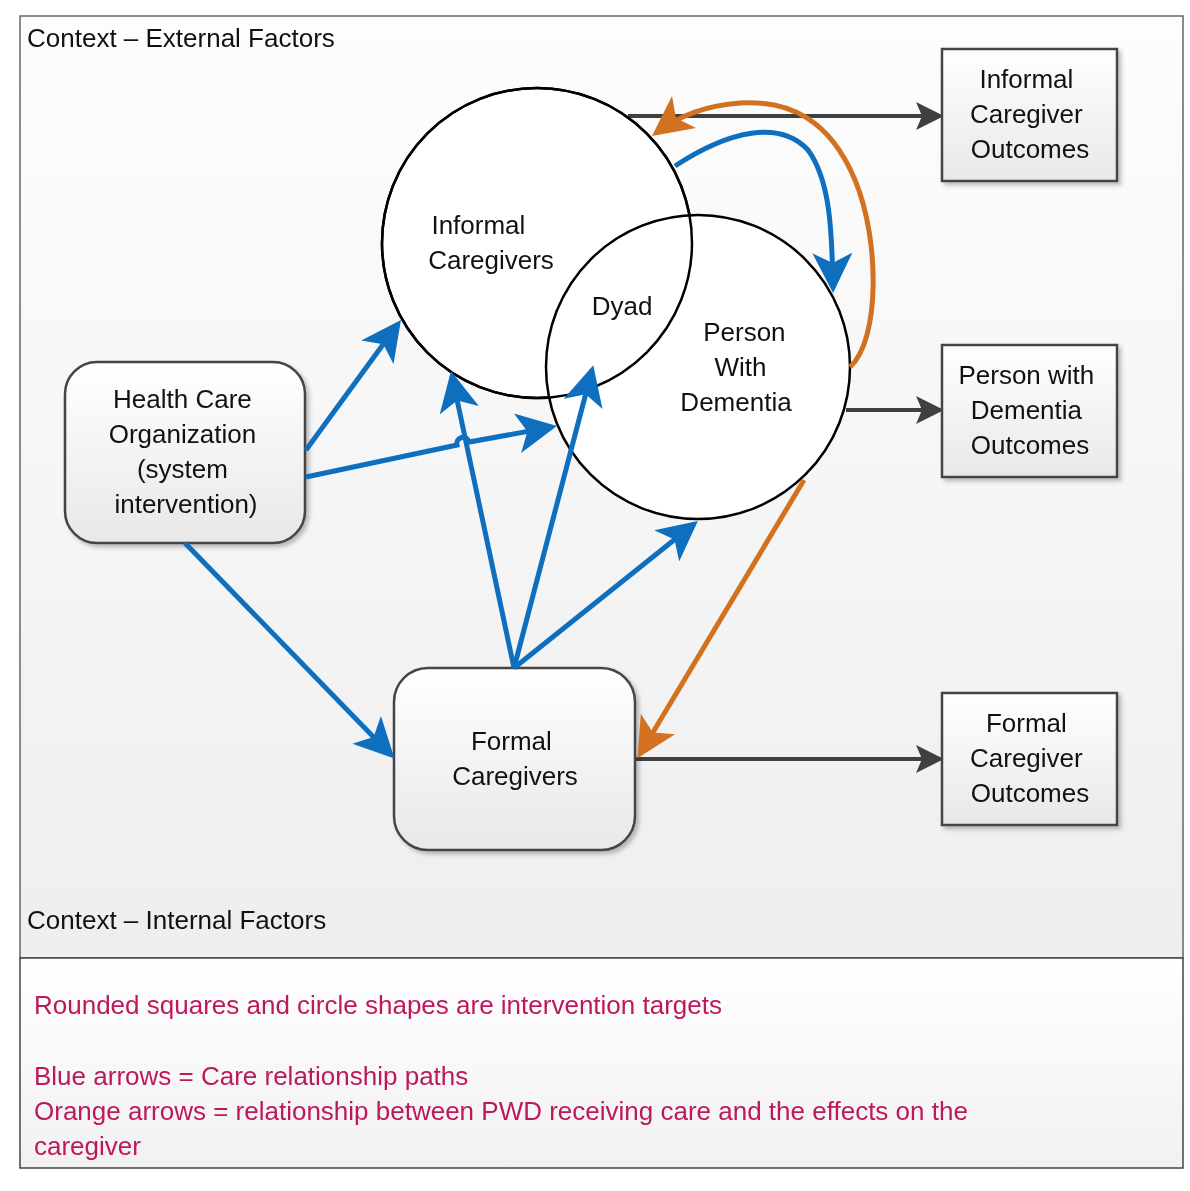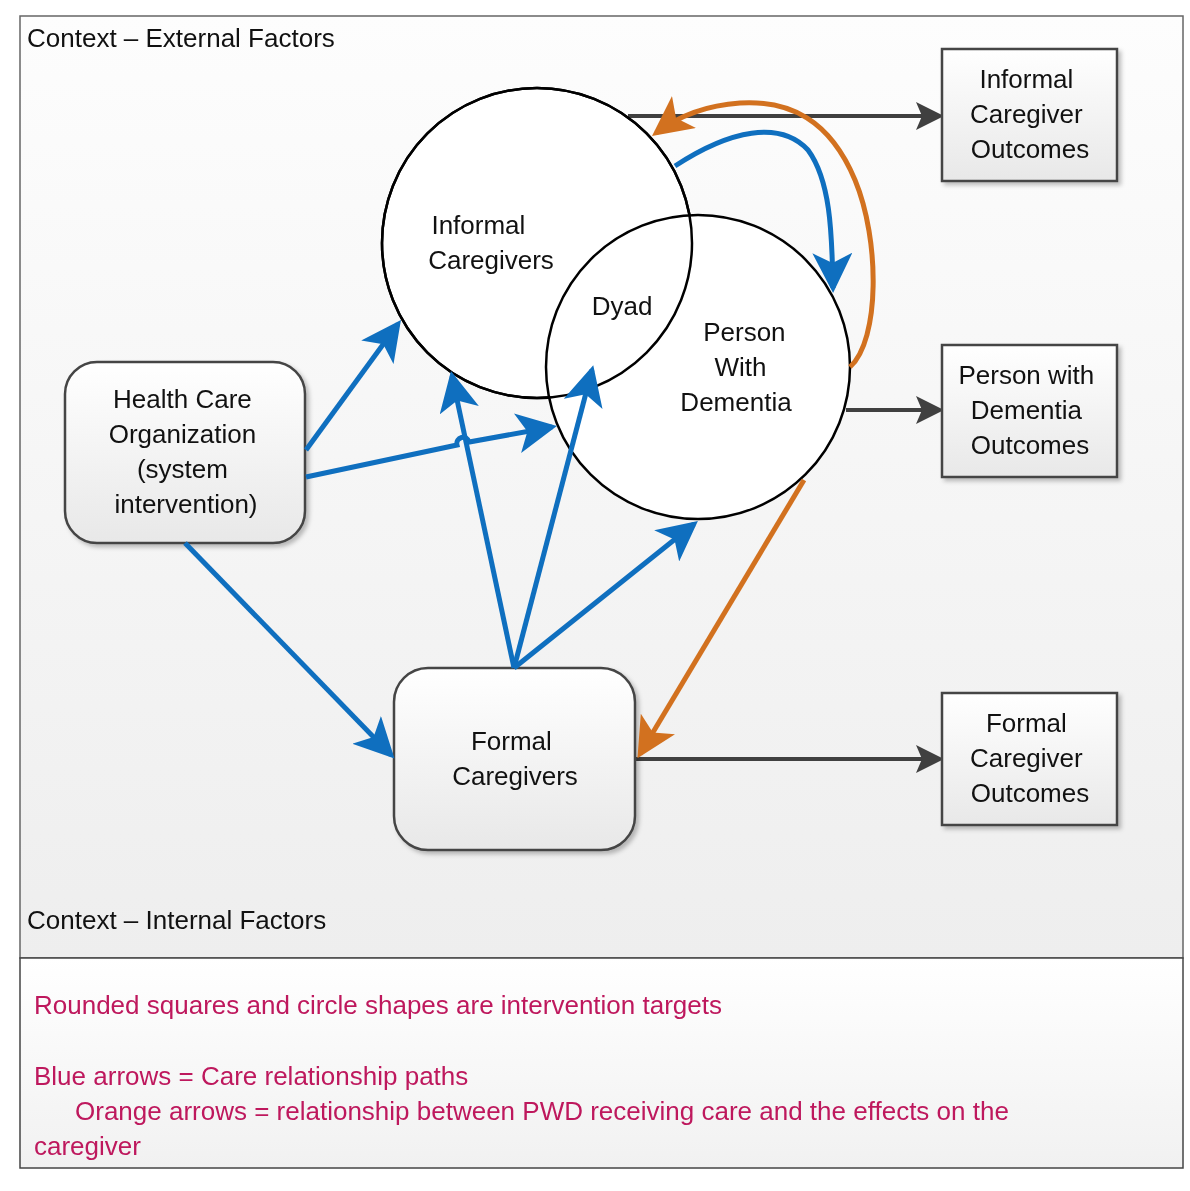--- a/index.html
+++ b/index.html
@@ -118,14 +118,14 @@
   <line x1="514" y1="668" x2="592" y2="370" stroke="#0f6fbf" stroke-width="5" marker-end="url(#arrBlue)"></line>
   <line x1="514" y1="668" x2="694" y2="524" stroke="#0f6fbf" stroke-width="5" marker-end="url(#arrBlue)"></line>
   <path d="M675,166 C730,130 780,120 808,150 C830,180 832,230 833,288" fill="none" stroke="#0f6fbf" stroke-width="5" marker-end="url(#arrBlue)"></path>
 
   <path d="M850,367 C880,340 880,240 855,180 C830,120 790,100 740,103 C710,105 680,115 656,133" fill="none" stroke="#d2711f" stroke-width="5" marker-end="url(#arrOrange)"></path>
   <line x1="804" y1="480" x2="640" y2="754" stroke="#d2711f" stroke-width="5" marker-end="url(#arrOrange)"></line>
 </svg>
 
 <div class="legend-text" style="top: 990px;">Rounded squares and circle shapes are intervention targets</div>
 <div class="legend-text" style="top: 1061px;">Blue arrows = Care relationship paths</div>
-<div class="legend-text" style="top: 1096px; margin-left: 41px;">Orange arrows = relationship between PWD receiving care and the effects on the</div>
+<div class="legend-text" style="top: 1096px;">Orange arrows = relationship between PWD receiving care and the effects on the</div>
 <div class="legend-text" style="top: 1131px;">caregiver</div>
 
 </body></html>

